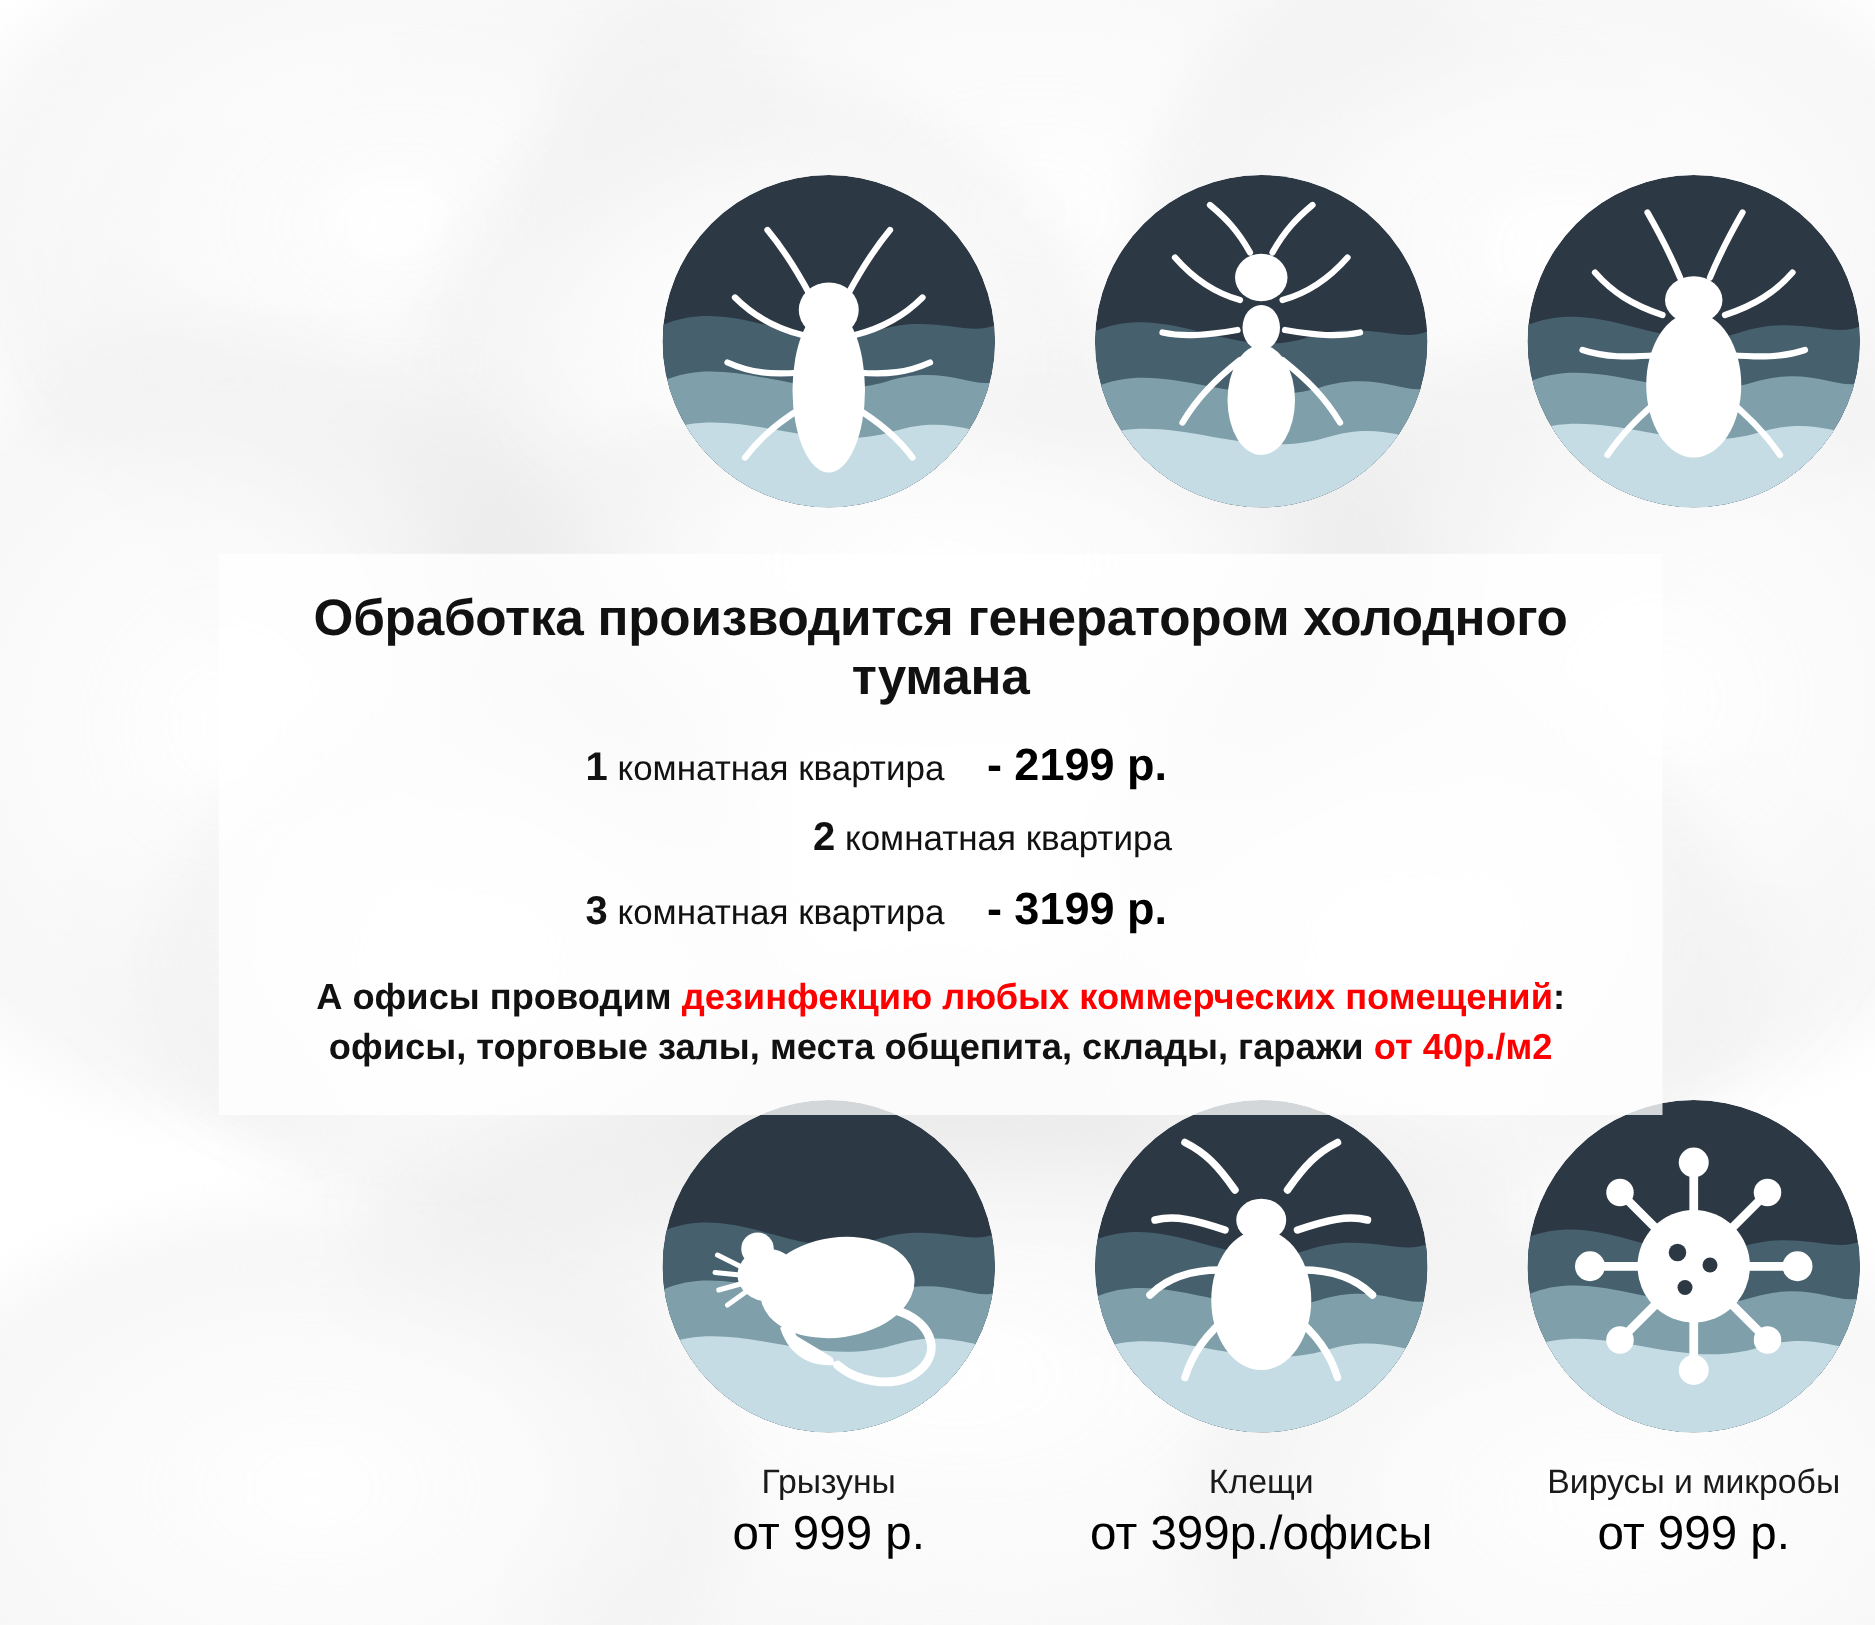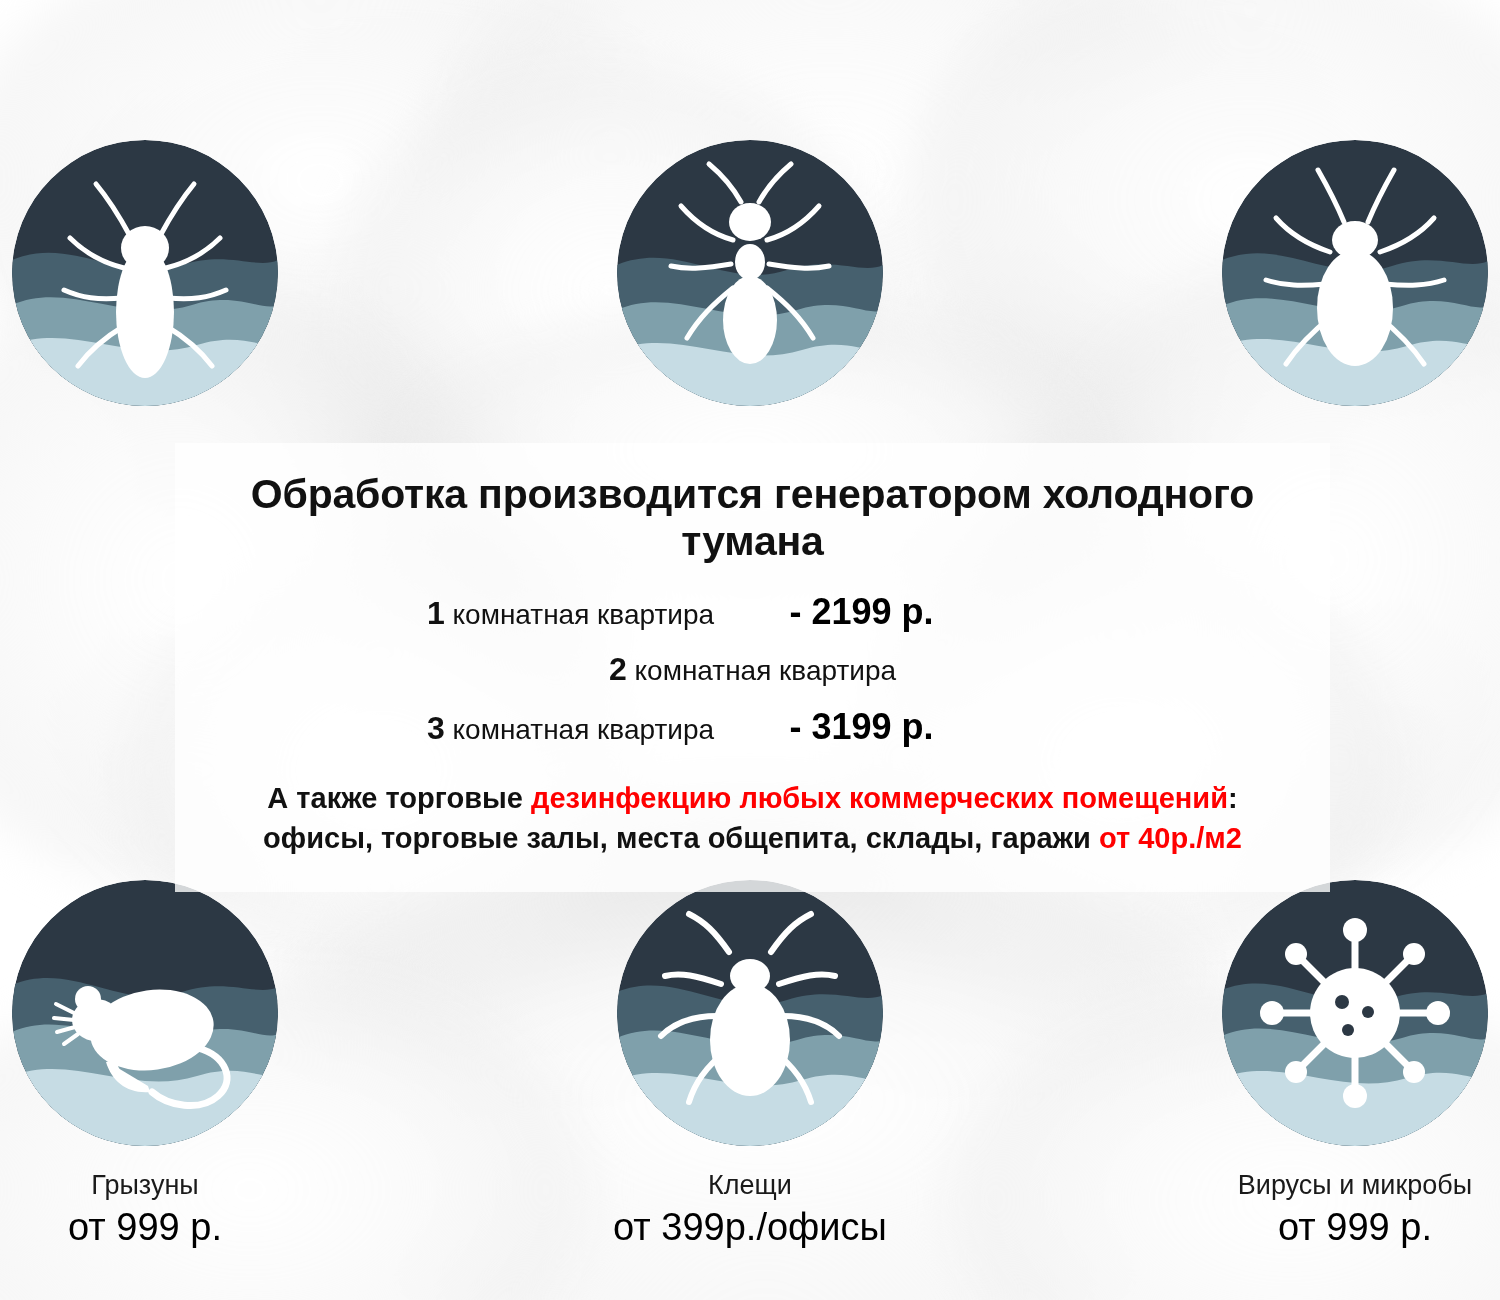--- a/index.html
+++ b/index.html
@@ -34,22 +34,22 @@
     background: radial-gradient(ellipse at center, rgba(150,150,150,0.55) 0%, rgba(175,175,175,0.30) 45%, rgba(200,200,200,0) 72%);
     filter: blur(30px);
   }
 
   
   .circles-row {
     position: absolute;
     left: 0;
     width: 1500px;
     display: flex;
-    justify-content: space-between;
-    gap: 84px;
+    justify-content: flex-end;
+    gap: 56px;
     z-index: 3;
   }
   .row-top { top: 140px; }
   .row-bottom { top: 880px; }
 
   .pest-cell {
     width: 290px;
     display: flex;
     flex-direction: column;
     align-items: center;
@@ -107,21 +107,21 @@
     margin-bottom: 30px;
   }
   .price-row {
     display: flex;
     align-items: baseline;
     justify-content: center;
     width: 780px;
   }
   .price-rooms {
     width: 370px;
-    text-align: center;
+    text-align: right;
     font-size: 28px;
     color: #111111;
     white-space: nowrap;
   }
   .price-rooms b { font-size: 32px; font-weight: bold; }
   .price-value {
     width: 330px;
     text-align: left;
     padding-left: 34px;
     font-size: 36px;
@@ -268,21 +268,21 @@
     <div class="price-row">
       <div class="price-rooms"><b>2</b> <span>комнатная квартира</span></div>
     </div>
     <div class="price-row">
       <div class="price-rooms"><b>3</b> <span>комнатная квартира</span></div>
       <div class="price-value">- 3199 р.</div>
     </div>
   </div>
 
   <div class="panel-footer">
-    <span>А также торговые </span><span class="hl">дезинфекцию любых коммерческих помещений</span><span>: офисы, торговые залы, места общепита, склады, гаражи </span><span class="hl">от 40р./м2</span>
+    <span>А офисы проводим </span><span class="hl">дезинфекцию любых коммерческих помещений</span><span>: офисы, торговые залы, места общепита, склады, гаражи </span><span class="hl">от 40р./м2</span>
   </div>
 </div>
 
 <div class="circles-row row-bottom">
 
   <div class="pest-cell">
     <div class="pest-circle">
       <svg width="266" height="266" viewBox="0 0 266 266">
         <defs>
             <clipPath id="c4">

